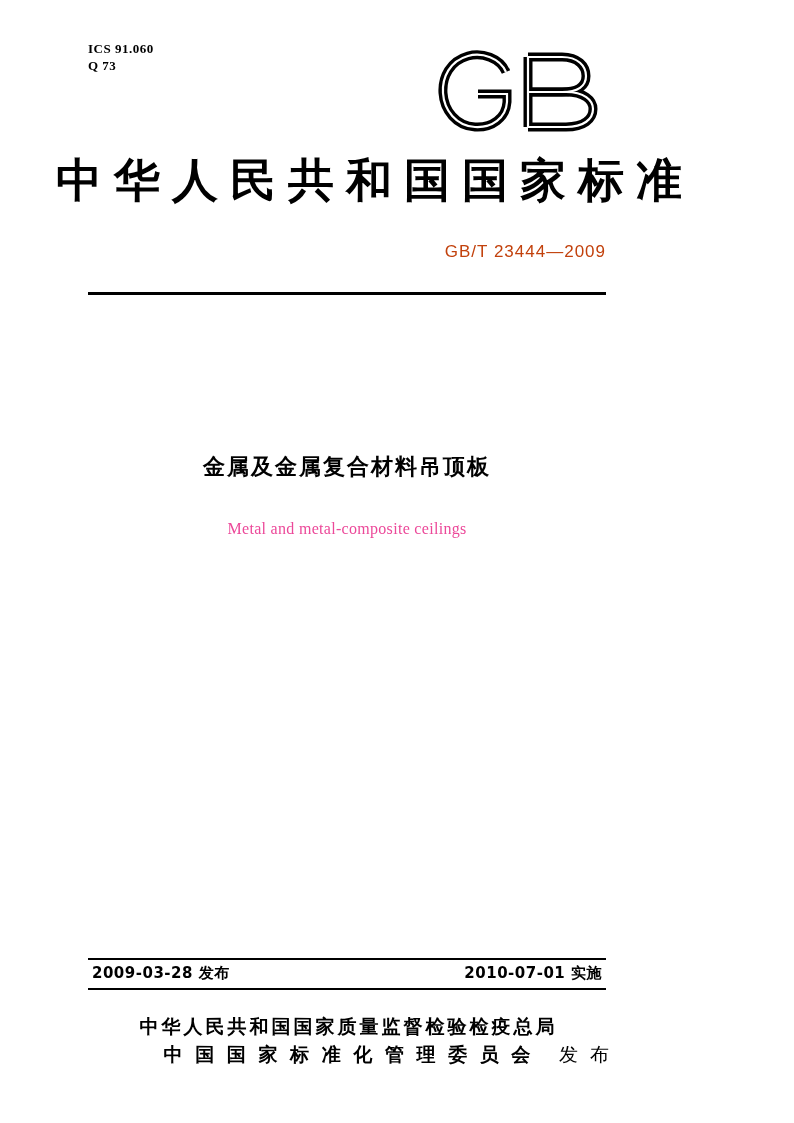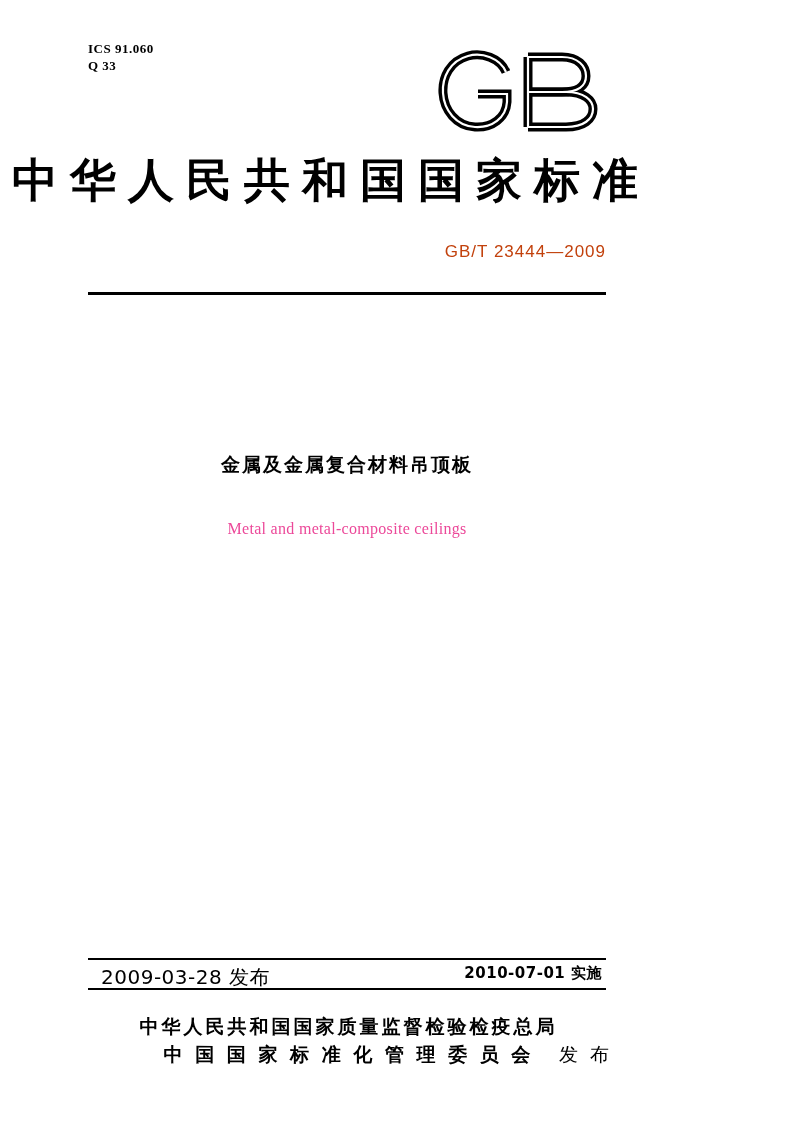--- a/index.html
+++ b/index.html
@@ -45,21 +45,21 @@
     height: 92px;
   }
   .gb-logo svg { display: block; }
 
   
   .main-title {
     position: absolute;
     left: 0;
     right: 0;
     top: 152px;
-    text-align: left;
+    text-align: right;
     font-family: "DejaVu Sans", "Liberation Sans", sans-serif;
     font-size: 46px;
     font-weight: bold;
     letter-spacing: 12px;
     text-indent: 12px;
     color: #000;
     line-height: 56px;
   }
 
   
@@ -83,21 +83,21 @@
     background: #000;
   }
 
   
   .doc-title-cn {
     position: absolute;
     left: 0; right: 0;
     top: 452px;
     text-align: center;
     font-family: "DejaVu Sans", "Liberation Sans", sans-serif;
-    font-size: 19px;
+    font-size: 22px;
     font-weight: bold;
     letter-spacing: 2px;
   }
   .doc-title-en {
     position: absolute;
     left: 0; right: 0;
     top: 520px;
     text-align: center;
     font-family: "Liberation Serif", serif;
     font-size: 16px;
@@ -117,25 +117,25 @@
   .rule-bottom-2 {
     position: absolute;
     left: 88px;
     right: 88px;
     top: 988px;
     height: 2px;
     background: #000;
   }
   .date-left {
     position: absolute;
-    left: 101px;
+    left: 92px;
     top: 964px;
     font-family: "DejaVu Sans", "Liberation Sans", sans-serif;
-    font-size: 20px;
-    font-weight: normal;
+    font-size: 15px;
+    font-weight: bold;
     letter-spacing: 0.5px;
   }
   .date-right {
     position: absolute;
     right: 92px;
     top: 964px;
     font-family: "DejaVu Sans", "Liberation Sans", sans-serif;
     font-size: 15px;
     font-weight: bold;
     letter-spacing: 0.5px;
@@ -172,21 +172,21 @@
     letter-spacing: 3px;
   }
 </style>
 </head>
 <body>
 
 <div class="page">
 
   <div class="ics-block">
     <div class="ics-line">ICS 91.060</div>
-    <div class="ics-line">Q 33</div>
+    <div class="ics-line">Q 73</div>
   </div>
 
   <div class="gb-logo">
     <svg width="180" height="92" viewBox="0 0 180 92" xmlns="http://www.w3.org/2000/svg">
       <defs>
         <clipPath id="clipG">
           <path d="M0 0 H92 V92 H0 Z"></path>
         </clipPath>
       </defs>
 

